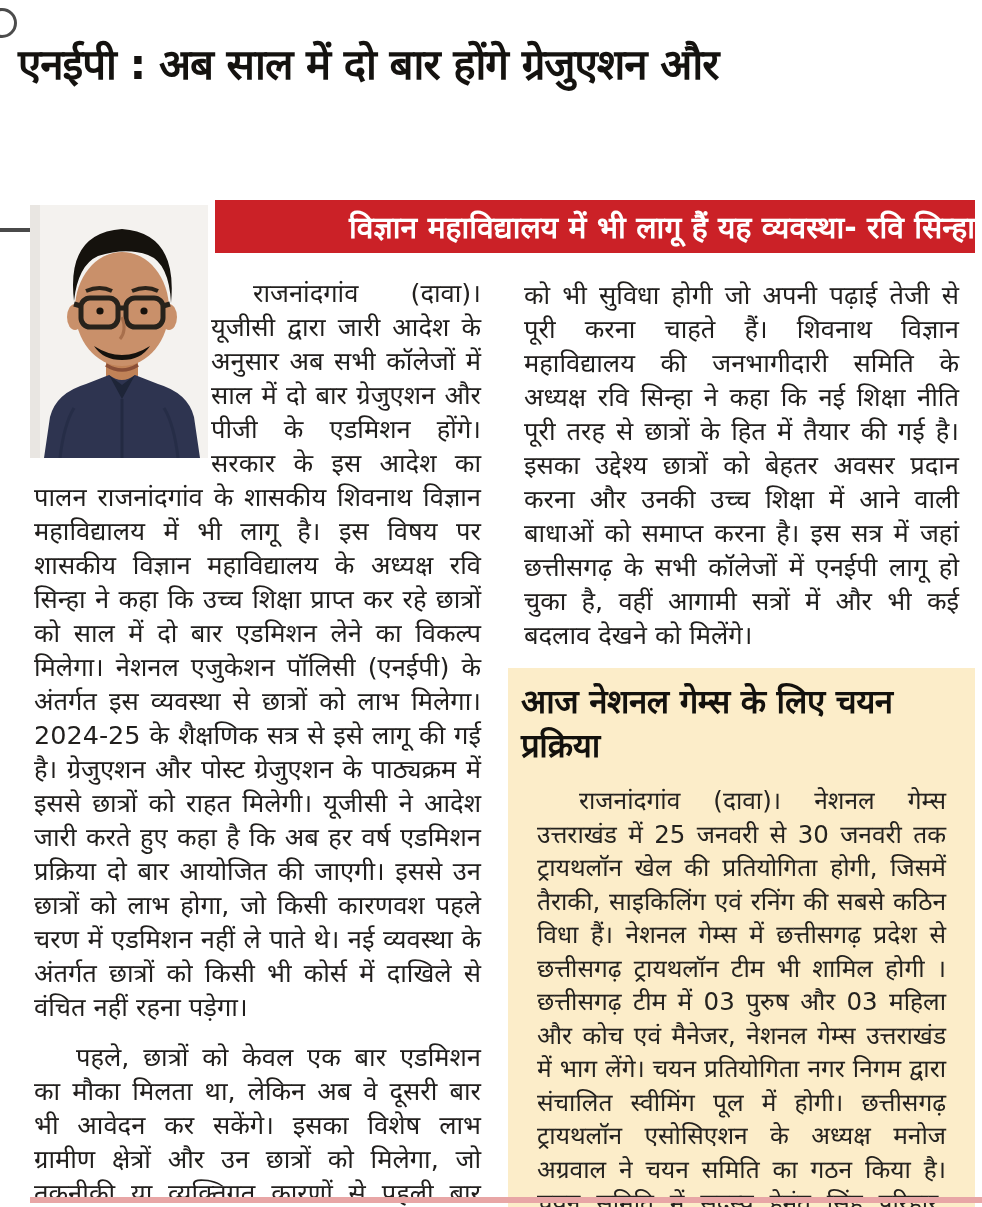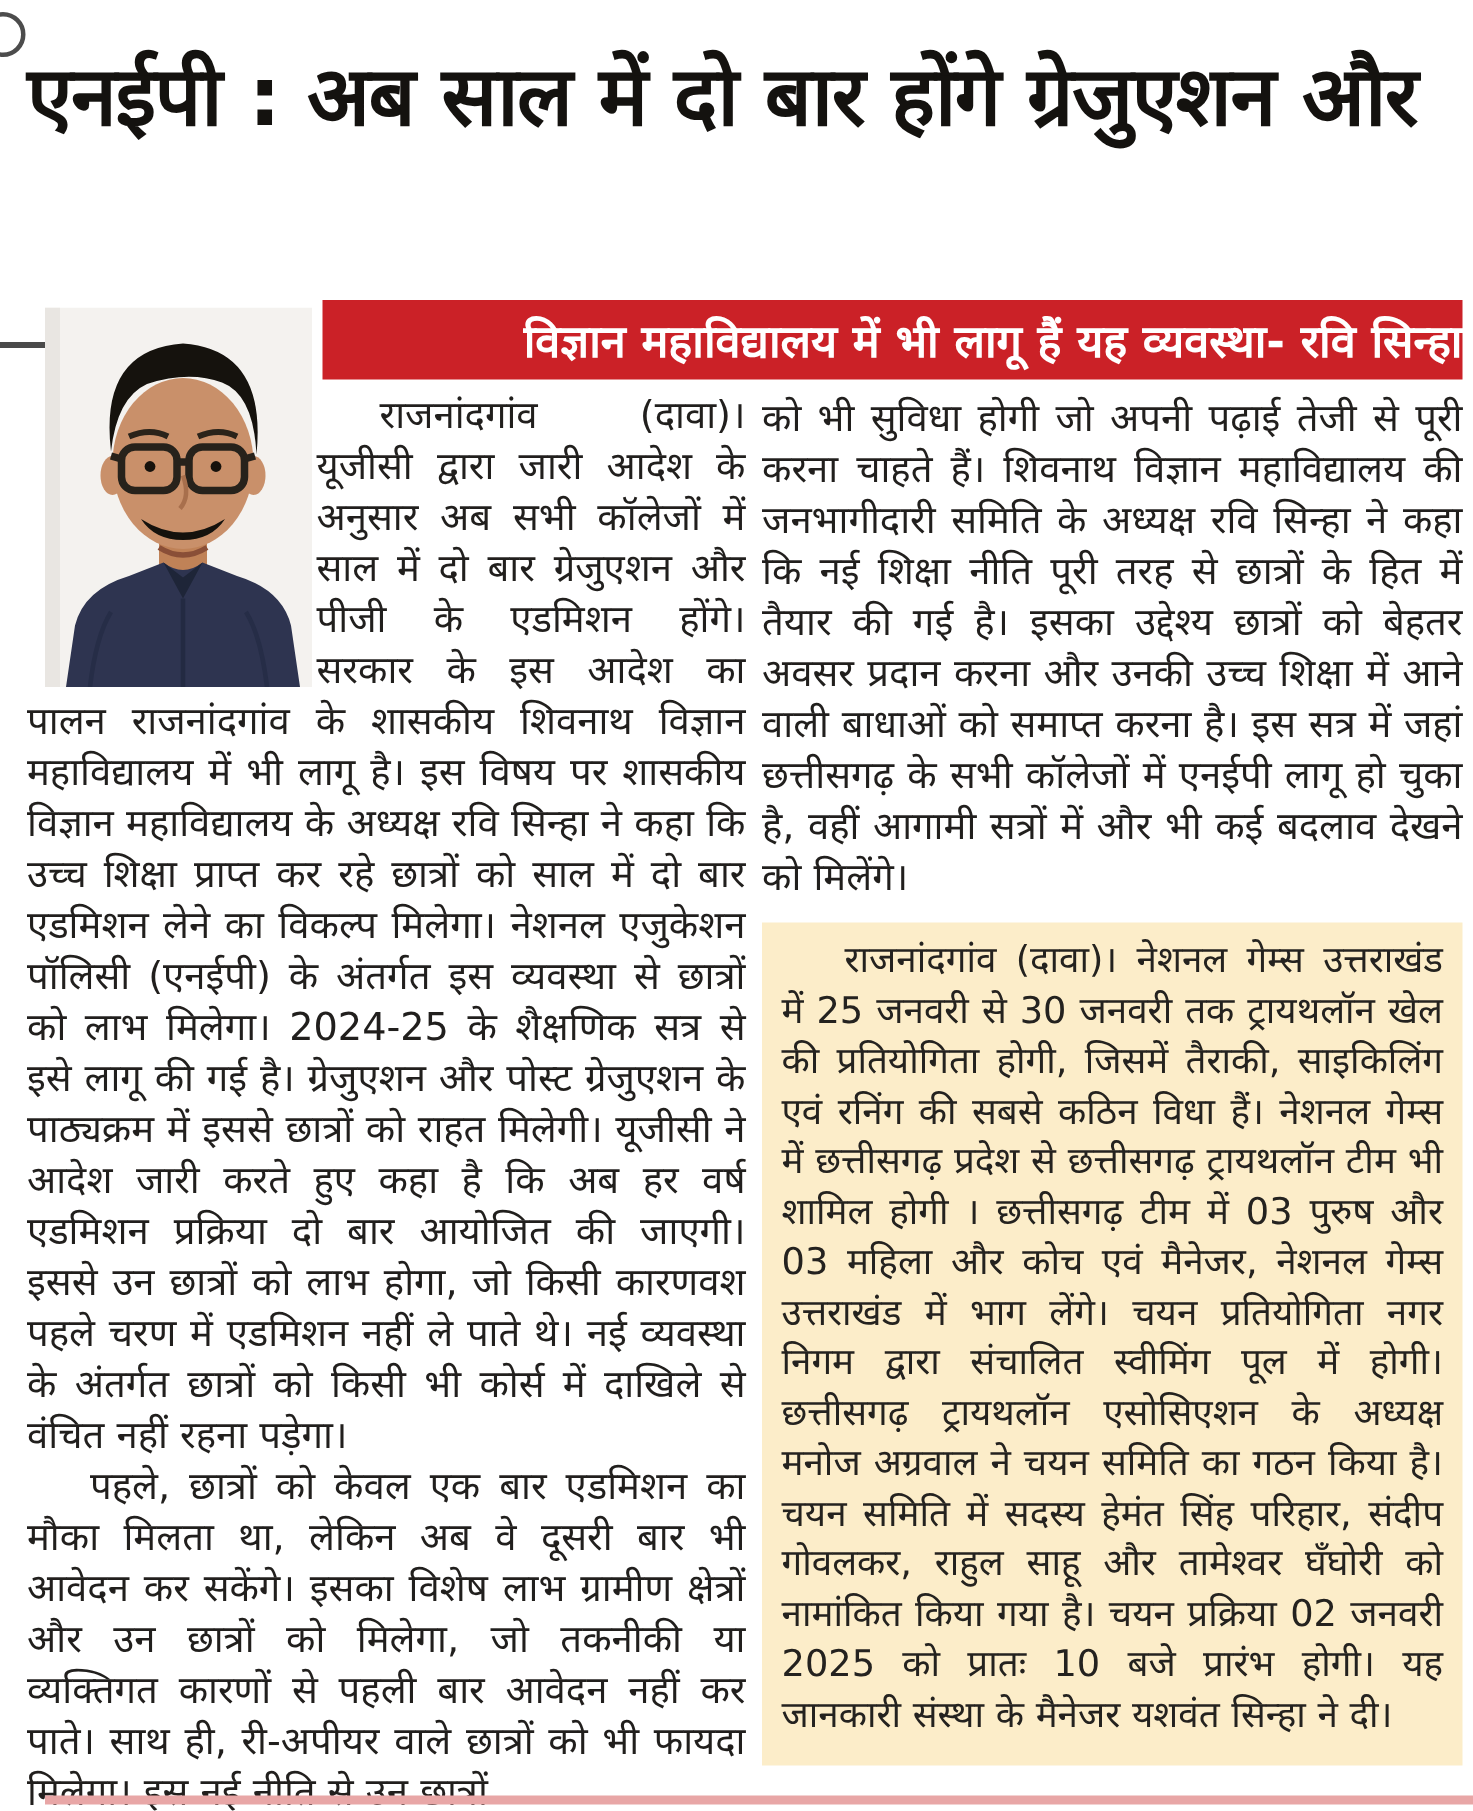--- a/index.html
+++ b/index.html
@@ -10,39 +10,39 @@
   }
   .corner-circle{
     position:absolute;left:-13px;top:8px;width:24px;height:24px;
     border:3px solid #4c4c4c;border-radius:50%;
   }
   .margin-dash{
     position:absolute;left:0;top:228px;width:42px;height:4px;background:#4a4a4a;
   }
   .headline{
     position:absolute;left:18px;top:24px;width:950px;margin:0;
-    font-size:55px;line-height:81px;font-weight:bold;color:#14120f;
+    font-size:42px;line-height:81px;font-weight:bold;color:#14120f;
     letter-spacing:-1px;
   }
   .banner{
     position:absolute;left:215px;top:200px;width:760px;height:53px;
     background:#cb2127;color:#ffffff;
     display:flex;align-items:center;justify-content:flex-end;
     font-size:30px;font-weight:bold;
   }
   .photo{
     position:absolute;left:30px;top:205px;width:178px;height:253px;
   }
   .photo svg{display:block;width:100%;height:100%;}
   .col-left{
     position:absolute;left:18px;top:260px;width:479px;
     font-size:25.5px;line-height:34px;text-align:justify;
   }
   .photo-spacer{float:left;width:193px;height:200px;}
-  .col-left p,.col-right p{margin:0;}
+  .col-left p,.col-right p{margin:16px;}
   .indent{text-indent:42px;}
   .col-right{
     position:absolute;left:508px;top:262px;width:467px;
     font-size:25.5px;line-height:34px;text-align:justify;
   }
   .highlight-box{
     margin-top:13px;background:#fcedc9;padding:8px 13px 18px 13px;
   }
   .highlight-heading{
     margin:4px 0 9px 0;font-size:33px;line-height:44px;
@@ -103,17 +103,18 @@
 
 <div class="col-left">
   <div class="photo-spacer"></div>
   <p class="indent">राजनांदगांव (दावा)। यूजीसी द्वारा जारी आदेश के अनुसार अब सभी कॉलेजों में साल में दो बार ग्रेजुएशन और पीजी के एडमिशन होंगे। सरकार के इस आदेश का पालन राजनांदगांव के शासकीय शिवनाथ विज्ञान महाविद्यालय में भी लागू है। इस विषय पर शासकीय विज्ञान महाविद्यालय के अध्यक्ष रवि सिन्हा ने कहा कि उच्च शिक्षा प्राप्त कर रहे छात्रों को साल में दो बार एडमिशन लेने का विकल्प मिलेगा। नेशनल एजुकेशन पॉलिसी (एनईपी) के अंतर्गत इस व्यवस्था से छात्रों को लाभ मिलेगा। 2024-25 के शैक्षणिक सत्र से इसे लागू की गई है। ग्रेजुएशन और पोस्ट ग्रेजुएशन के पाठ्यक्रम में इससे छात्रों को राहत मिलेगी। यूजीसी ने आदेश जारी करते हुए कहा है कि अब हर वर्ष एडमिशन प्रक्रिया दो बार आयोजित की जाएगी। इससे उन छात्रों को लाभ होगा, जो किसी कारणवश पहले चरण में एडमिशन नहीं ले पाते थे। नई व्यवस्था के अंतर्गत छात्रों को किसी भी कोर्स में दाखिले से वंचित नहीं रहना पड़ेगा।</p>
   <p class="indent">पहले, छात्रों को केवल एक बार एडमिशन का मौका मिलता था, लेकिन अब वे दूसरी बार भी आवेदन कर सकेंगे। इसका विशेष लाभ ग्रामीण क्षेत्रों और उन छात्रों को मिलेगा, जो तकनीकी या व्यक्तिगत कारणों से पहली बार आवेदन नहीं कर पाते। साथ ही, री-अपीयर वाले छात्रों को भी फायदा मिलेगा। इस नई नीति से उन छात्रों</p>
 </div>
 
 <div class="col-right">
   <p>को भी सुविधा होगी जो अपनी पढ़ाई तेजी से पूरी करना चाहते हैं। शिवनाथ विज्ञान महाविद्यालय की जनभागीदारी समिति के अध्यक्ष रवि सिन्हा ने कहा कि नई शिक्षा नीति पूरी तरह से छात्रों के हित में तैयार की गई है। इसका उद्देश्य छात्रों को बेहतर अवसर प्रदान करना और उनकी उच्च शिक्षा में आने वाली बाधाओं को समाप्त करना है। इस सत्र में जहां छत्तीसगढ़ के सभी कॉलेजों में एनईपी लागू हो चुका है, वहीं आगामी सत्रों में और भी कई बदलाव देखने को मिलेंगे।</p>
   <div class="highlight-box">
+    <h2 class="highlight-heading">आज नेशनल गेम्स के लिए चयन प्रक्रिया</h2>
     <p class="highlight-body indent">राजनांदगांव (दावा)। नेशनल गेम्स उत्तराखंड में 25 जनवरी से 30 जनवरी तक ट्रायथलॉन खेल की प्रतियोगिता होगी, जिसमें तैराकी, साइकिलिंग एवं रनिंग की सबसे कठिन विधा हैं। नेशनल गेम्स में छत्तीसगढ़ प्रदेश से छत्तीसगढ़ ट्रायथलॉन टीम भी शामिल होगी । छत्तीसगढ़ टीम में 03 पुरुष और 03 महिला और कोच एवं मैनेजर, नेशनल गेम्स उत्तराखंड में भाग लेंगे। चयन प्रतियोगिता नगर निगम द्वारा संचालित स्वीमिंग पूल में होगी। छत्तीसगढ़ ट्रायथलॉन एसोसिएशन के अध्यक्ष मनोज अग्रवाल ने चयन समिति का गठन किया है। चयन समिति में सदस्य हेमंत सिंह परिहार, संदीप गोवलकर, राहुल साहू और तामेश्वर घँघोरी को नामांकित किया गया है। चयन प्रक्रिया 02 जनवरी 2025 को प्रातः 10 बजे प्रारंभ होगी। यह जानकारी संस्था के मैनेजर यशवंत सिन्हा ने दी।</p>
   </div>
 </div>
 
 <div class="bottom-bar"></div>
 
 </body></html>

